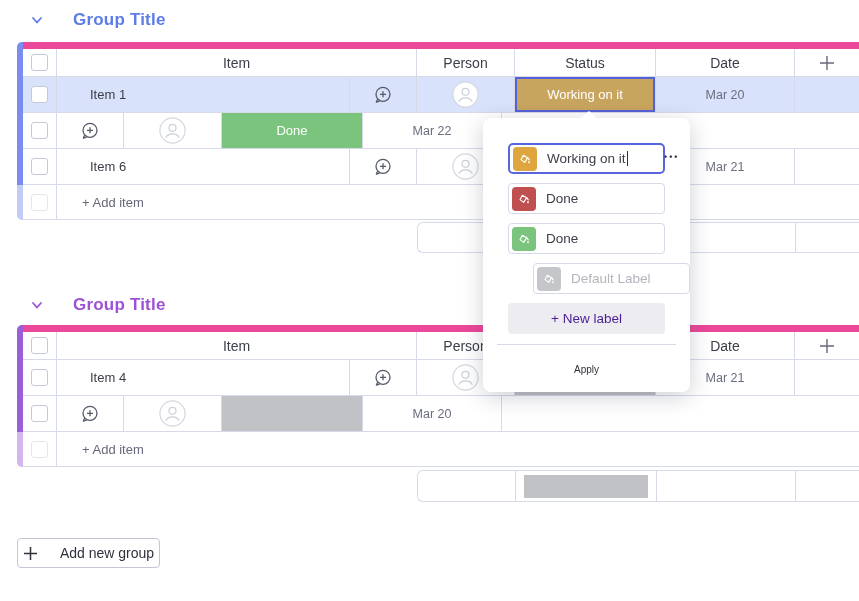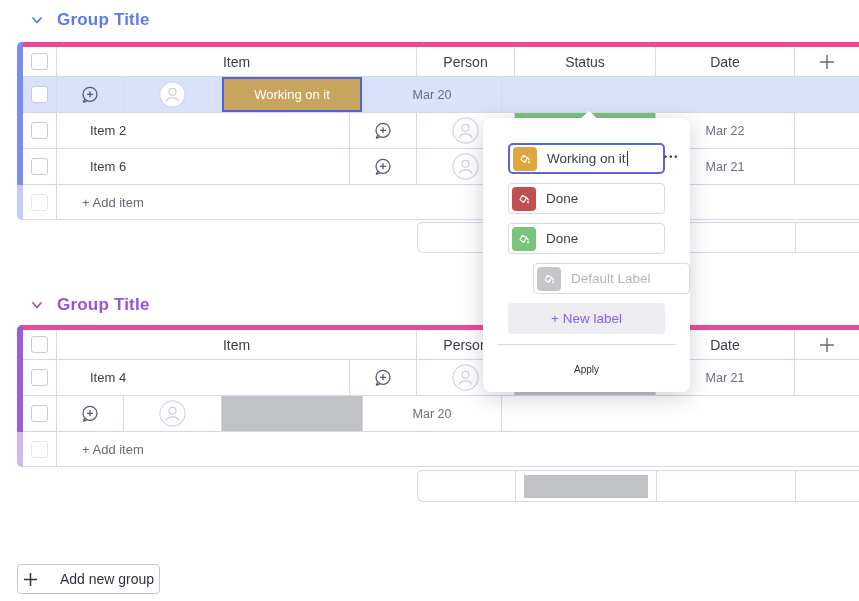--- a/index.html
+++ b/index.html
@@ -1,33 +1,33 @@
 <!DOCTYPE html>
 <html><head>
 <meta charset="utf-8">
 <style>
   * { margin:0; padding:0; box-sizing:border-box; }
   html,body { width:859px; height:601px; background:#fff;
     font-family:"Liberation Sans", sans-serif; color:#3b3e48; overflow:hidden; }
   .stage { position:relative; width:859px; height:601px; background:#fff; }
 
   
-  .group-title { position:absolute; left:30px; display:flex; align-items:center; gap:13px; }
+  .group-title { position:absolute; left:30px; display:flex; align-items:center; gap:29px; }
   .group-title .chev { width:14px; height:14px; cursor:pointer; }
   .group-title .gt-text { font-size:17px; font-weight:bold; letter-spacing:.2px; }
 
   
   .accent { position:absolute; left:17px; width:6px; border-radius:5px 0 0 5px; overflow:hidden; }
   .accent .a-main { width:100%; }
   .accent .a-fade { width:100%; opacity:.45; }
 
   
   .tbl { position:absolute; left:23px; width:836px; background:#fff; }
   .t-row { display:flex; width:100%; border-bottom:1px solid #d6d9e8; background:#fff; position:relative; }
-  .t-head { height:35px; border-top:5px solid #ec4899; }
+  .t-head { height:35px; border-top:7px solid #ec4899; }
   .t-item { height:36px; }
   .t-add  { height:35px; }
   .cell { position:relative; display:flex; align-items:center; justify-content:center;
           border-right:1px solid #d6d9e8; height:100%; font-size:13px; }
   .c-check { width:34px; }
   .c-item  { width:293px; justify-content:flex-start; padding-left:33px; }
   .c-itemhead { width:360px; }
   .c-chat  { width:67px; }
   .c-person{ width:98px; }
   .c-status{ width:141px; padding:0; }
@@ -63,28 +63,28 @@
                border-radius:4px; background:#fff; display:flex; align-items:center; padding-left:3px; cursor:pointer; }
   .label-row .swatch { width:24px; height:24px; border-radius:4px; margin-right:10px; flex:0 0 auto;
                        display:flex; align-items:center; justify-content:center; }
   .label-row .lbl-text { font-size:13.5px; color:#3b3e48; white-space:nowrap; }
   .lr-input { border:2px solid #5766dd; border-radius:5px; }
   .text-cursor { display:inline-block; width:1px; height:15px; background:#2f323c; margin-left:1px; vertical-align:-3px; }
   .placeholder-text { color:#b3b5bd !important; }
   .menu-dots { position:absolute; left:181px; top:34px; font-size:9px; letter-spacing:2px;
                color:#3b3e48; cursor:pointer; font-weight:bold; }
   .new-label-btn { position:absolute; left:25px; top:185px; width:157px; height:31px; background:#ececf1;
-                   border-radius:4px; border:none; font-size:13.5px; color:#8b5cf6; cursor:pointer;
+                   border-radius:4px; border:none; font-size:13.5px; color:#4c1d95; cursor:pointer;
                    display:flex; align-items:center; justify-content:center; font-family:inherit; }
   .pop-divider { position:absolute; left:14px; top:226px; width:179px; height:1px; background:#d6d9e8; }
   .apply-btn { position:absolute; left:0; top:236px; width:100%; height:30px; background:transparent; border:none;
                font-size:10px; color:#2f323c; cursor:pointer; font-family:inherit; }
 
   
-  .add-group-btn { position:absolute; left:17px; top:564px; width:143px; height:30px; background:#fff;
+  .add-group-btn { position:absolute; left:17px; top:538px; width:143px; height:30px; background:#fff;
                    border:1px solid #c3c6d4; border-radius:4px; display:flex; align-items:center;
                    justify-content:center; gap:22px; font-size:14px; color:#2f323c; cursor:pointer;
                    font-family:inherit; }
   svg { display:block; }
 </style>
 </head>
 <body>
 
 <div class="stage">
 
@@ -116,20 +116,21 @@
         <svg width="18" height="18" viewBox="0 0 18 18">
             <path d="M9 2 V16 M2 9 H16" stroke="#676879" stroke-width="1.4"></path>
           </svg>
       </div>
     </div>
 
     <div class="t-row t-item row-selected">
       <div class="cell c-check">
           <div class="checkbox"></div>
         </div>
+      <div class="cell c-item">Item 1</div>
       <div class="cell c-chat">
         <svg width="20" height="20" viewBox="0 0 20 20">
           <circle cx="10" cy="9.3" r="7" fill="none" stroke="#555a68" stroke-width="1.3"></circle>
           <path d="M4.6 14.2 L3.4 17.1 L6.6 16.2" fill="none" stroke="#555a68" stroke-width="1.3" stroke-linejoin="round"></path>
           <path d="M10 6.3 v6 M7 9.3 h6" stroke="#555a68" stroke-width="1.3"></path>
         </svg>
       </div>
       <div class="cell c-person">
         <svg width="27" height="27" viewBox="0 0 27 27">
           <circle cx="13.5" cy="13.5" r="12.6" fill="#ffffff" stroke="#d4d7e0" stroke-width="1.2"></circle>
@@ -141,21 +142,20 @@
         <div class="status-fill status-selected" style="background: rgb(200, 165, 95);">Working on it</div>
       </div>
       <div class="cell c-date">Mar 20</div>
       <div class="cell c-plus"></div>
     </div>
 
     <div class="t-row t-item">
       <div class="cell c-check">
           <div class="checkbox"></div>
         </div>
-      <div class="cell c-item">Item 2</div>
       <div class="cell c-chat">
         <svg width="20" height="20" viewBox="0 0 20 20">
           <circle cx="10" cy="9.3" r="7" fill="none" stroke="#555a68" stroke-width="1.3"></circle>
           <path d="M4.6 14.2 L3.4 17.1 L6.6 16.2" fill="none" stroke="#555a68" stroke-width="1.3" stroke-linejoin="round"></path>
           <path d="M10 6.3 v6 M7 9.3 h6" stroke="#555a68" stroke-width="1.3"></path>
         </svg>
       </div>
       <div class="cell c-person">
         <svg width="27" height="27" viewBox="0 0 27 27">
           <circle cx="13.5" cy="13.5" r="12.6" fill="#ffffff" stroke="#d4d7e0" stroke-width="1.2"></circle>

